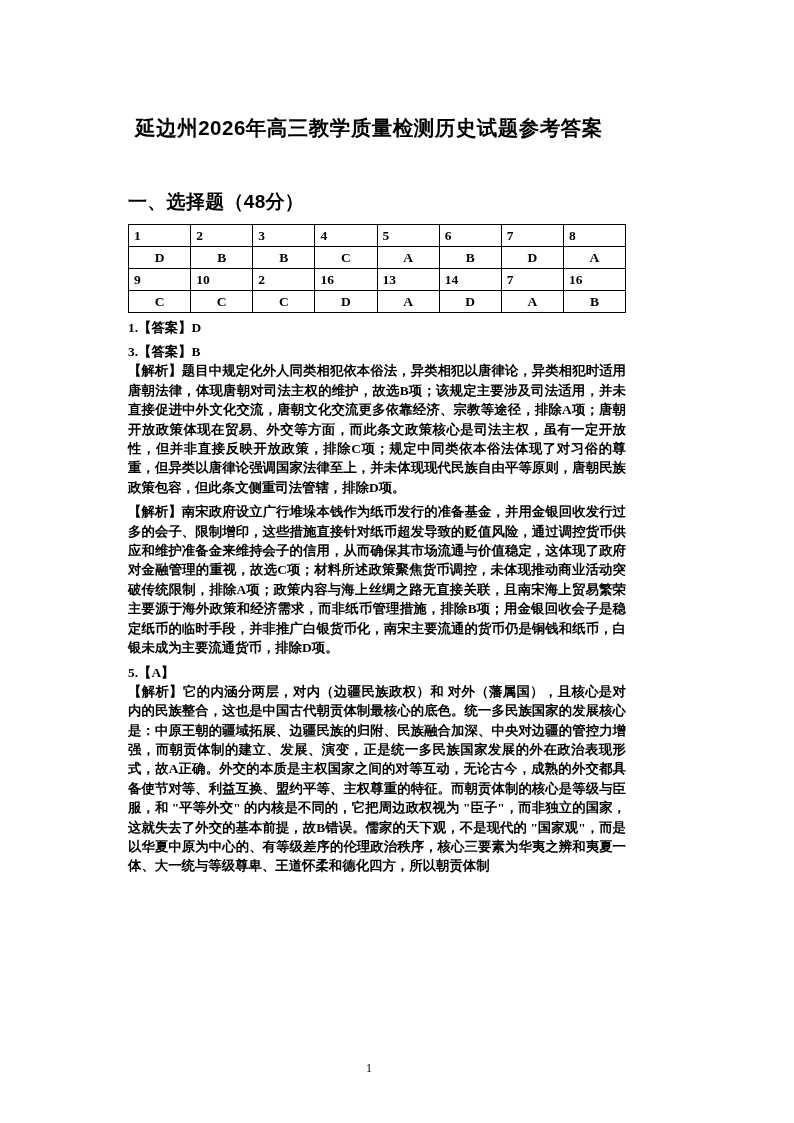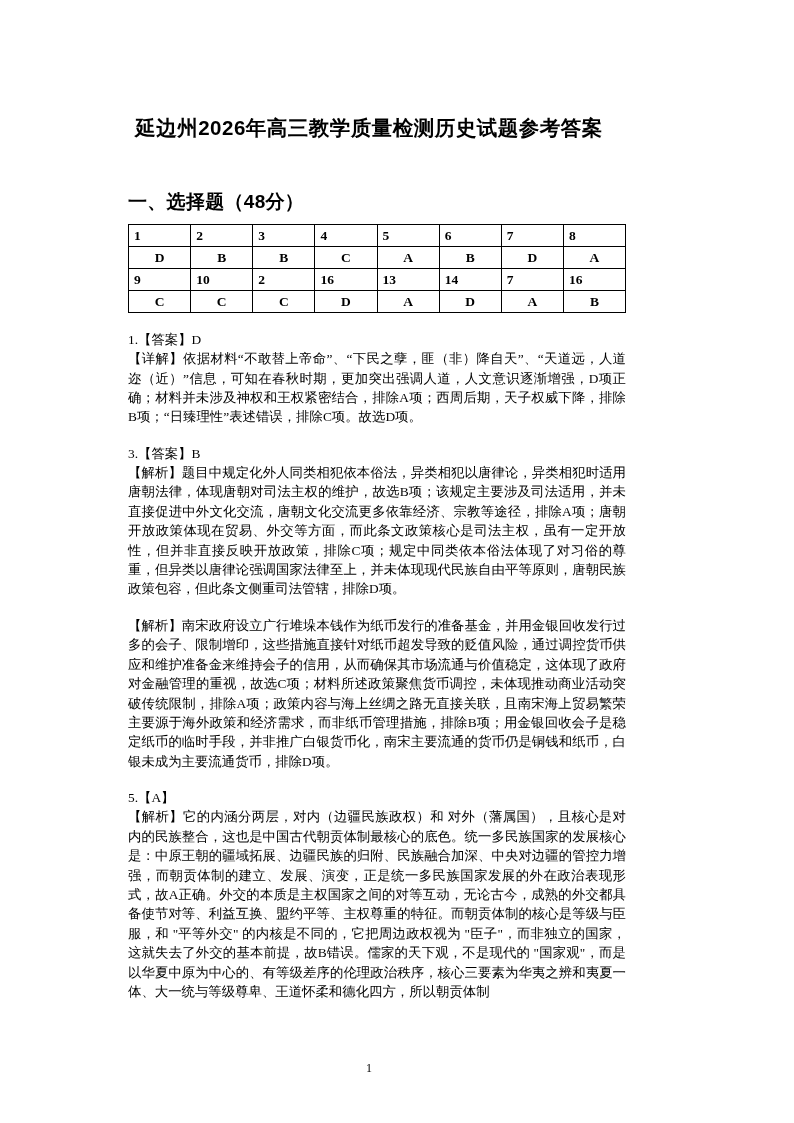--- a/index.html
+++ b/index.html
@@ -60,21 +60,22 @@
   table.answers td.num {
     text-align: left;
     padding-left: 5px;
     font-weight: bold;
   }
   table.answers td.ans {
     text-align: center;
     font-weight: bold;
   }
   .qblock {
-    margin-top: 17px;
+    margin-top: 5px;
+    font-weight: bold;
   }
   .qline {
     font-size: 13.4px;
     line-height: 19.2px;
     margin: 0;
   }
   .para {
     font-size: 13.4px;
     line-height: 19.4px;
     margin: 0;
@@ -142,21 +143,20 @@
           <td class="ans">A</td>
           <td class="ans">D</td>
           <td class="ans">A</td>
           <td class="ans">B</td>
         </tr>
       </tbody>
     </table>
 
     <div class="qblock">
       <p class="qline"><span>1.</span><span>【答案】D</span></p>
-      <p class="para"><span>【详解】</span><span>依据材料“不敢替上帝命”、“下民之孽，匪（非）降自天”、“天道远，人道迩（近）”信息，可知在春秋时期，更加突出强调人道，人文意识逐渐增强，D项正确；材料并未涉及神权和王权紧密结合，排除A项；西周后期，天子权威下降，排除B项；“日臻理性”表述错误，排除C项。故选D项。</span></p>
     </div>
 
     <div class="qblock">
     </div>
 
     <div class="qblock">
       <p class="qline"><span>3.</span><span>【答案】B</span></p>
       <p class="para"><span>【解析】</span><span>题目中规定化外人同类相犯依本俗法，异类相犯以唐律论，异类相犯时适用唐朝法律，体现唐朝对司法主权的维护，故选B项；该规定主要涉及司法适用，并未直接促进中外文化交流，唐朝文化交流更多依靠经济、宗教等途径，排除A项；唐朝开放政策体现在贸易、外交等方面，而此条文政策核心是司法主权，虽有一定开放性，但并非直接反映开放政策，排除C项；规定中同类依本俗法体现了对习俗的尊重，但异类以唐律论强调国家法律至上，并未体现现代民族自由平等原则，唐朝民族政策包容，但此条文侧重司法管辖，排除D项。</span></p>
     </div>
 

